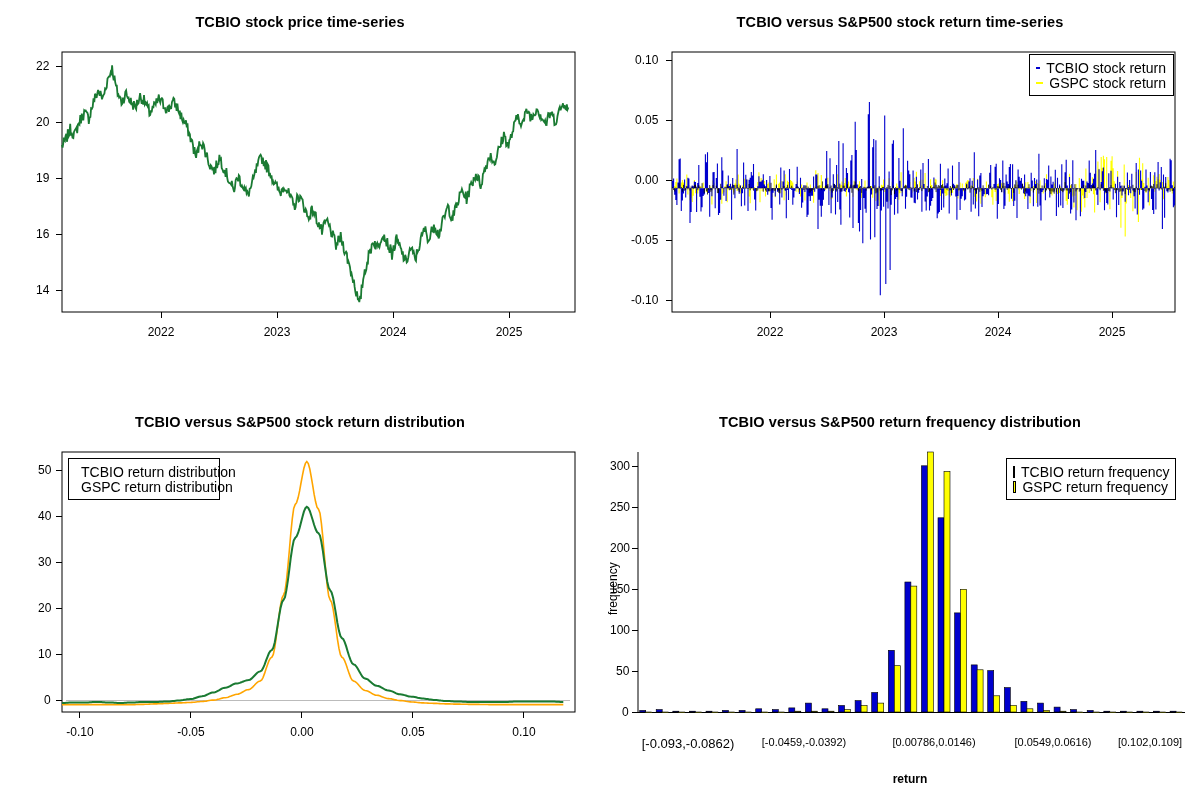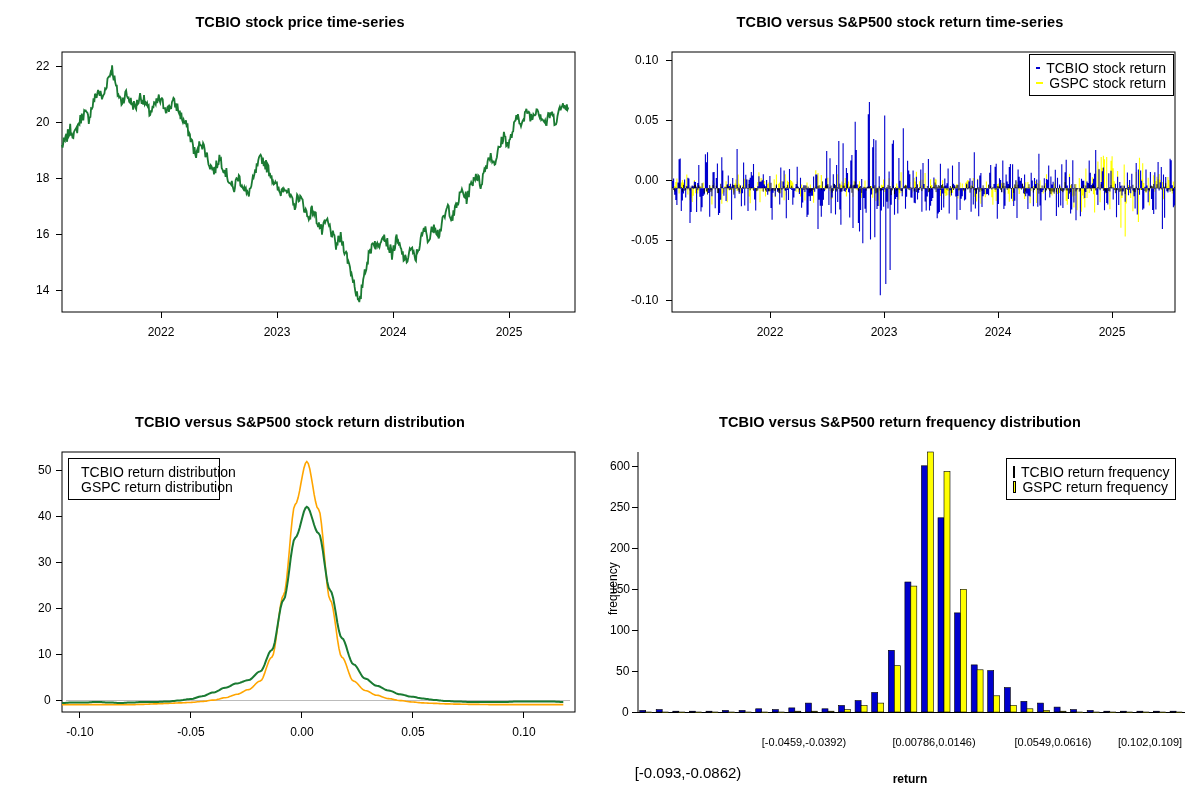--- a/index.html
+++ b/index.html
@@ -108,21 +108,21 @@
         <line x1="161.5" y1="312" x2="161.5" y2="318"></line>
         <line x1="277.5" y1="312" x2="277.5" y2="318"></line>
         <line x1="393.5" y1="312" x2="393.5" y2="318"></line>
         <line x1="509.5" y1="312" x2="509.5" y2="318"></line>
       </g>
       <polyline fill="none" stroke="#1a7a32" stroke-width="1.8" points="62.0,144.9 62.6,147.5 63.2,143.7 63.7,137.6 64.3,140.4 64.9,141.1 65.5,136.2 66.3,133.8 67.1,141.8 67.8,129.2 68.6,136.5 69.4,134.9 70.2,123.7 70.9,135.5 71.7,132.6 72.5,137.7 73.3,138.1 74.0,132.0 74.8,130.1 75.6,129.1 76.4,127.6 77.2,133.1 77.9,124.4 78.7,123.5 79.5,124.6 80.3,115.2 81.0,123.4 81.8,113.5 82.6,119.7 83.4,119.7 84.2,110.3 84.9,111.0 85.7,110.5 86.5,111.9 87.3,112.6 88.0,114.6 88.8,123.8 89.6,117.5 90.4,116.9 91.1,108.2 91.9,108.7 92.7,106.9 93.5,98.4 94.3,102.1 95.0,93.7 95.8,95.6 96.6,97.9 97.4,93.0 98.1,89.9 98.9,93.1 99.7,95.8 100.5,90.9 101.3,95.1 102.0,99.3 102.8,96.5 103.6,94.8 104.4,93.7 105.1,88.5 105.9,89.2 106.7,87.7 107.5,78.6 108.2,77.5 109.0,76.5 109.8,76.5 110.6,72.8 111.4,75.3 112.1,65.4 112.9,75.7 113.7,80.4 114.5,75.6 115.2,82.1 116.0,85.7 116.8,85.7 117.6,95.5 118.4,94.6 119.1,97.5 119.9,96.6 120.7,97.8 121.5,104.9 122.2,104.0 123.0,97.7 123.8,103.4 124.6,98.8 125.3,91.7 126.1,90.4 126.9,95.7 127.7,97.8 128.5,97.5 129.2,101.9 130.0,102.8 130.8,97.8 131.6,105.2 132.3,102.5 133.1,109.7 133.9,101.1 134.7,104.2 135.5,107.9 136.2,109.3 137.0,99.8 137.8,104.2 138.6,103.2 139.3,98.6 140.1,93.1 140.9,98.8 141.7,103.9 142.4,99.9 143.2,104.5 144.0,95.2 144.8,104.4 145.6,102.7 146.3,104.4 147.1,102.7 147.9,106.6 148.7,105.5 149.4,115.7 150.2,115.1 151.0,111.1 151.8,111.3 152.6,105.8 153.3,108.2 154.1,102.2 154.9,102.7 155.7,104.5 156.4,98.3 157.2,103.1 158.0,99.4 158.8,94.5 159.5,100.4 160.3,102.8 161.1,99.0 161.9,98.1 162.7,99.3 163.4,108.3 164.2,108.4 165.0,108.2 165.8,112.6 166.5,112.5 167.3,107.3 168.1,106.4 168.9,111.8 169.7,106.7 170.4,108.4 171.2,108.2 172.0,102.0 172.8,100.1 173.5,97.9 174.3,98.8 175.1,107.5 175.9,103.4 176.6,110.8 177.4,103.6 178.2,111.1 179.0,113.2 179.8,110.6 180.5,119.2 181.3,112.5 182.1,120.1 182.9,122.4 183.6,119.8 184.4,122.8 185.2,123.3 186.0,120.3 186.8,127.3 187.5,123.4 188.3,136.2 189.1,132.6 189.9,134.2 190.6,142.1 191.4,139.3 192.2,140.2 193.0,145.0 193.7,154.0 194.5,147.0 195.3,154.6 196.1,157.9 196.9,150.6 197.6,148.6 198.4,152.8 199.2,141.4 200.0,145.3 200.7,145.2 201.5,145.6 202.3,149.3 203.1,143.0 203.9,144.8 204.6,148.8 205.4,157.2 206.2,155.0 207.0,152.5 207.7,159.1 208.5,164.5 209.3,166.3 210.1,169.4 210.8,165.2 211.6,166.3 212.4,170.4 213.2,167.3 214.0,174.4 214.7,166.8 215.5,173.2 216.3,160.6 217.1,168.2 217.8,164.5 218.6,164.2 219.4,154.9 220.2,159.7 221.0,158.7 221.7,168.1 222.5,169.6 223.3,172.1 224.1,172.6 224.8,170.1 225.6,177.0 226.4,168.0 227.2,177.7 227.9,181.4 228.7,182.6 229.5,183.1 230.3,183.3 231.1,184.6 231.8,181.0 232.6,186.0 233.4,189.2 234.2,192.0 234.9,188.2 235.7,180.0 236.5,178.2 237.3,178.8 238.1,181.3 238.8,175.2 239.6,176.4 240.4,185.7 241.2,186.5 241.9,185.5 242.7,188.0 243.5,189.4 244.3,186.9 245.0,189.6 245.8,188.0 246.6,193.5 247.4,191.6 248.2,193.9 248.9,196.4 249.7,188.6 250.5,188.3 251.3,186.3 252.0,181.6 252.8,176.3 253.6,177.8 254.4,174.3 255.2,169.3 255.9,172.9 256.7,163.3 257.5,166.3 258.3,160.1 259.0,157.3 259.8,155.7 260.6,154.7 261.4,156.5 262.1,163.9 262.9,157.5 263.7,166.1 264.5,161.4 265.3,169.4 266.0,160.1 266.8,172.5 267.6,164.1 268.4,165.6 269.1,176.2 269.9,173.0 270.7,178.3 271.5,175.4 272.3,182.6 273.0,181.1 273.8,184.4 274.6,183.8 275.4,181.5 276.1,182.9 276.9,182.6 277.7,190.5 278.5,186.6 279.2,191.2 280.0,192.9 280.8,196.0 281.6,189.4 282.4,188.6 283.1,192.2 283.9,188.8 284.7,190.5 285.5,190.5 286.2,190.6 287.0,192.6 287.8,191.8 288.6,188.3 289.4,195.5 290.1,196.7 290.9,194.8 291.7,196.3 292.5,198.2 293.2,204.4 294.0,204.1 294.8,209.8 295.6,207.3 296.3,201.7 297.1,194.5 297.9,195.9 298.7,201.4 299.5,200.8 300.2,195.7 301.0,196.7 301.8,198.7 302.6,199.4 303.3,205.2 304.1,211.8 304.9,212.0 305.7,209.1 306.5,211.1 307.2,216.3 308.0,216.6 308.8,219.7 309.6,217.6 310.3,219.5 311.1,208.0 311.9,205.9 312.7,214.3 313.4,212.7 314.2,215.3 315.0,212.1 315.8,212.6 316.6,223.4 317.3,224.1 318.1,227.1 318.9,222.4 319.7,228.4 320.4,228.0 321.2,224.3 322.0,234.7 322.8,227.8 323.6,222.5 324.3,220.9 325.1,222.7 325.9,220.4 326.7,219.8 327.4,218.7 328.2,222.8 329.0,225.7 329.8,224.7 330.5,229.8 331.3,236.4 332.1,236.6 332.9,230.6 333.7,234.5 334.4,235.2 335.2,241.5 336.0,249.7 336.8,242.3 337.5,245.5 338.3,235.7 339.1,238.5 339.9,242.2 340.7,232.1 341.4,239.4 342.2,245.7 343.0,241.3 343.8,251.9 344.5,254.2 345.3,252.8 346.1,251.7 346.9,253.1 347.6,263.8 348.4,261.3 349.2,263.8 350.0,267.2 350.8,274.5 351.5,273.3 352.3,277.5 353.1,282.8 353.9,279.7 354.6,286.7 355.4,292.2 356.2,296.3 357.0,291.4 357.8,299.0 358.5,298.8 359.3,302.1 360.1,295.8 360.9,299.0 361.6,284.5 362.4,287.9 363.2,279.3 364.0,275.6 364.7,269.4 365.5,272.4 366.3,269.8 367.1,262.9 367.9,263.3 368.6,251.4 369.4,252.1 370.2,249.0 371.0,253.5 371.7,244.4 372.5,243.3 373.3,243.7 374.1,245.8 374.9,241.2 375.6,249.3 376.4,244.4 377.2,242.9 378.0,246.5 378.7,244.9 379.5,247.1 380.3,243.3 381.1,241.9 381.8,239.1 382.6,237.6 383.4,239.1 384.2,234.7 385.0,241.8 385.7,239.7 386.5,246.4 387.3,238.1 388.1,248.7 388.8,248.5 389.6,252.9 390.4,244.5 391.2,249.1 392.0,259.6 392.7,252.3 393.5,245.4 394.3,250.6 395.1,248.2 395.8,237.4 396.6,234.6 397.4,242.2 398.2,240.8 398.9,244.4 399.7,243.6 400.5,247.4 401.3,249.1 402.1,254.6 402.8,251.4 403.6,260.8 404.4,260.1 405.2,254.8 405.9,257.2 406.7,262.4 407.5,261.5 408.3,257.4 409.1,252.2 409.8,248.4 410.6,249.7 411.4,248.2 412.2,247.5 412.9,252.7 413.7,251.4 414.5,255.6 415.3,259.8 416.0,260.9 416.8,249.2 417.6,252.3 418.4,250.5 419.2,249.9 419.9,245.4 420.7,237.6 421.5,233.6 422.3,234.9 423.0,231.9 423.8,228.0 424.6,231.8 425.4,226.4 426.2,232.1 426.9,235.6 427.7,242.2 428.5,241.2 429.3,240.0 430.0,238.9 430.8,232.5 431.6,226.6 432.4,231.3 433.1,231.8 433.9,224.7 434.7,231.0 435.5,229.6 436.3,234.1 437.0,235.0 437.8,229.9 438.6,238.5 439.4,236.2 440.1,228.8 440.9,231.5 441.7,223.8 442.5,217.4 443.3,215.9 444.0,215.7 444.8,217.6 445.6,212.5 446.4,209.2 447.1,207.3 447.9,204.7 448.7,206.1 449.5,216.1 450.2,217.7 451.0,219.8 451.8,217.4 452.6,220.7 453.4,210.4 454.1,215.8 454.9,206.2 455.7,204.2 456.5,207.9 457.2,202.3 458.0,205.4 458.8,201.6 459.6,192.4 460.4,192.3 461.1,191.9 461.9,188.9 462.7,191.5 463.5,194.4 464.2,196.9 465.0,197.6 465.8,191.5 466.6,203.9 467.3,197.4 468.1,190.9 468.9,197.1 469.7,184.4 470.5,184.4 471.2,182.1 472.0,184.0 472.8,186.0 473.6,177.9 474.3,178.0 475.1,179.9 475.9,173.9 476.7,179.6 477.5,180.1 478.2,175.3 479.0,176.2 479.8,185.3 480.6,188.7 481.3,185.2 482.1,184.2 482.9,174.0 483.7,172.7 484.4,168.9 485.2,170.1 486.0,165.3 486.8,169.0 487.6,161.4 488.3,158.3 489.1,158.4 489.9,160.1 490.7,153.0 491.4,158.2 492.2,162.5 493.0,161.3 493.8,161.3 494.6,164.7 495.3,164.2 496.1,159.9 496.9,157.2 497.7,150.7 498.4,146.7 499.2,146.9 500.0,147.1 500.8,146.4 501.5,136.8 502.3,144.1 503.1,141.2 503.9,131.9 504.7,136.2 505.4,136.5 506.2,146.2 507.0,145.4 507.8,142.2 508.5,148.3 509.3,140.1 510.1,139.2 510.9,134.1 511.7,137.9 512.4,132.1 513.2,131.4 514.0,122.3 514.8,121.2 515.5,120.5 516.3,115.2 517.1,119.5 517.9,114.2 518.6,117.8 519.4,123.5 520.2,123.7 521.0,126.5 521.8,123.6 522.5,121.2 523.3,119.7 524.1,121.5 524.9,112.0 525.6,111.4 526.4,108.8 527.2,112.9 528.0,112.8 528.8,111.7 529.5,112.7 530.3,121.4 531.1,114.0 531.9,119.3 532.6,119.1 533.4,114.1 534.2,115.2 535.0,115.3 535.7,114.5 536.5,109.4 537.3,109.6 538.1,111.5 538.9,115.3 539.6,117.4 540.4,114.4 541.2,120.0 542.0,119.1 542.7,119.6 543.5,121.1 544.3,122.2 545.1,120.3 545.9,124.9 546.6,125.0 547.4,117.6 548.2,113.0 549.0,113.4 549.7,118.1 550.5,112.3 551.3,115.3 552.1,111.6 552.8,115.4 553.6,114.9 554.4,125.2 555.2,124.8 556.0,124.3 556.7,122.1 557.5,116.0 558.3,112.2 559.1,108.6 559.8,106.8 560.6,110.2 561.4,107.3 562.2,106.0 563.0,103.3 563.7,108.3 564.5,105.3 565.3,108.8 566.1,109.5 566.8,104.4 567.6,109.4 568.4,107.5"></polyline>
     </svg>
 
     <div class="axis-label" style="left:36px; top:283px;">14</div>
     <div class="axis-label" style="left:36px; top:227px;">16</div>
-    <div class="axis-label" style="left:36px; top:171px;">18</div>
+    <div class="axis-label" style="left:36px; top:171px;">19</div>
     <div class="axis-label" style="left:36px; top:115px;">20</div>
     <div class="axis-label" style="left:36px; top:59px;">22</div>
 
     <div class="xlab-center" style="left:131px; top:325px; width:60px;">2022</div>
     <div class="xlab-center" style="left:247px; top:325px; width:60px;">2023</div>
     <div class="xlab-center" style="left:363px; top:325px; width:60px;">2024</div>
     <div class="xlab-center" style="left:479px; top:325px; width:60px;">2025</div>
   </div>
 
   <div class="panel">
@@ -300,26 +300,26 @@
           <rect x="570.1" y="311.2" width="6.0" height="0.8" fill="#0000cd" stroke="#000" stroke-width="0.6"></rect>
           <rect x="576.0" y="312.0" width="6.0" height="0.6" fill="#ffff00" stroke="#000" stroke-width="0.6"></rect>
         </g>
     </svg>
     <div class="axis-label" style="left:22px; top:305px;">0</div>
     <div class="axis-label" style="left:16px; top:264px;">50</div>
     <div class="axis-label" style="left:10px; top:223px;text-align:right;">100</div>
     <div class="axis-label" style="left:10px; top:182px;">150</div>
     <div class="axis-label" style="left:10px; top:141px;">200</div>
     <div class="axis-label" style="left:10px; top:100px;">250</div>
-    <div class="axis-label" style="left:10px; top:59px;">600</div>
+    <div class="axis-label" style="left:10px; top:59px;">300</div>
 
     <div class="ylab-rot" style="left:6px; top:215px;">frequency</div>
     <div class="xlab-center" style="left:250px; top:372px; width:120px;font-weight:bold;">return</div>
 
-    <div class="xlab-center" style="left:30px; top:336px; width:116px; font-size:15px;margin-top:28px;">[-0.093,-0.0862)</div>
+    <div class="xlab-center" style="left:30px; top:336px; width:116px; font-size:13px;">[-0.093,-0.0862)</div>
     <div class="xlab-center" style="left:140px; top:336px; width:128px; font-size:11px;">[-0.0459,-0.0392)</div>
     <div class="xlab-center" style="left:275px; top:336px; width:118px; font-size:11px;">[0.00786,0.0146)</div>
     <div class="xlab-center" style="left:398px; top:336px; width:110px; font-size:11px;">[0.0549,0.0616)</div>
     <div class="xlab-center" style="left:500px; top:336px; width:100px; font-size:11px;">[0.102,0.109]</div>
 
     <div class="legend-box" style="right:24px; top:58px; width:170px;">
       <div class="legend-row">
         <span class="legend-swatch" style="background:#0000cd;"></span>
         <span>TCBIO return frequency</span>
       </div>

